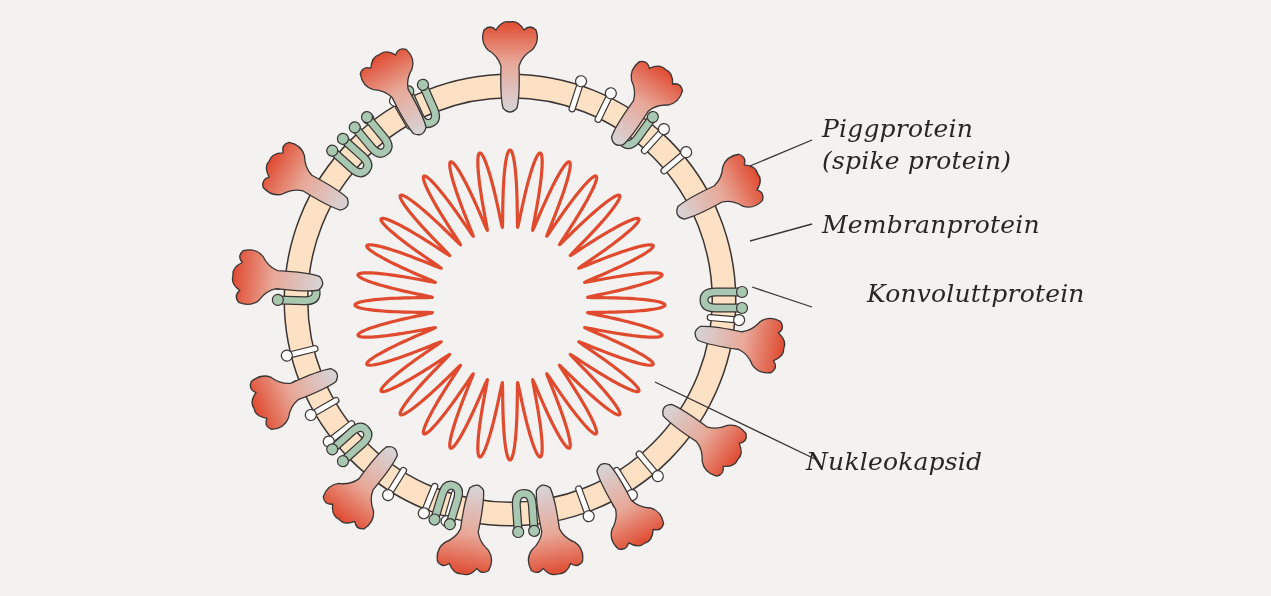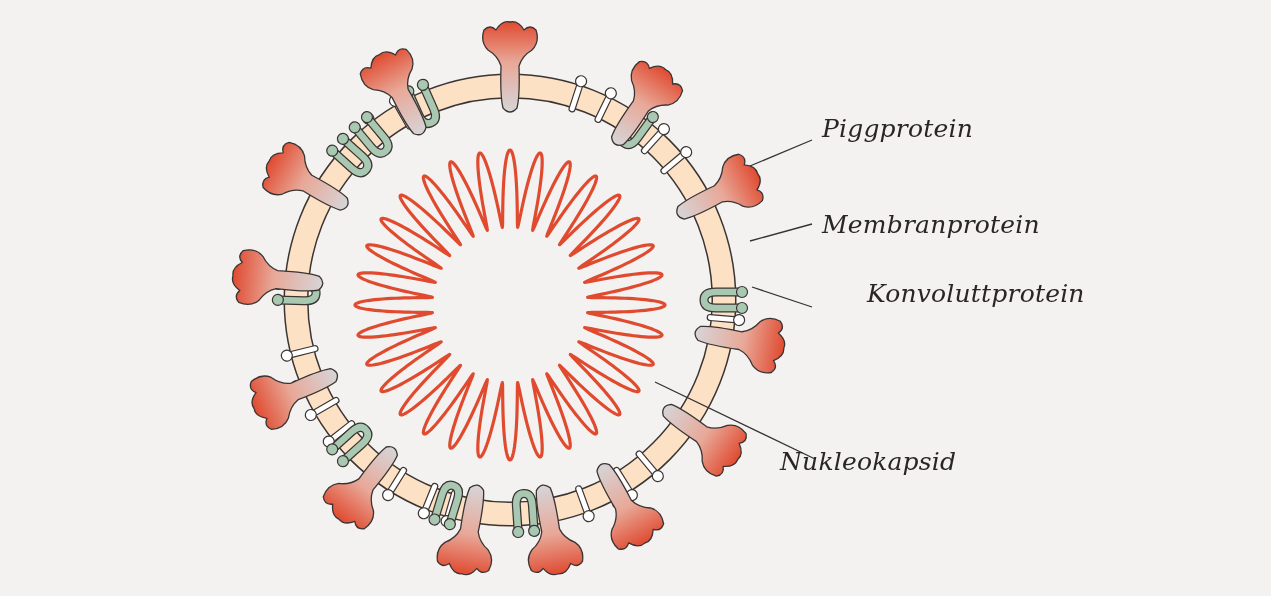--- a/index.html
+++ b/index.html
@@ -350,22 +350,23 @@
   <g id="leader-layer">
     <line x1="750" y1="166" x2="812" y2="140" stroke="#333" stroke-width="1.3"></line>
     <line x1="750" y1="241" x2="812" y2="224" stroke="#333" stroke-width="1.3"></line>
     <line x1="752" y1="287" x2="812" y2="307" stroke="#333" stroke-width="1.3"></line>
     <line x1="655" y1="382" x2="815" y2="459" stroke="#333" stroke-width="1.3"></line>
   </g>
 </svg>
 
 <div class="label" style="left:822px;top:113px;">
   <div>Piggprotein</div>
+  <div>(spike protein)</div>
 </div>
 <div class="label" style="left:822px;top:209px;">
   <div>Membranprotein</div>
 </div>
 <div class="label" style="left:867px;top:278px;">
   <div>Konvoluttprotein</div>
 </div>
-<div class="label" style="left:780px;top:446px;">
+<div class="label" style="left:806px;top:446px;">
   <div>Nukleokapsid</div>
 </div>
 
 </body></html>

